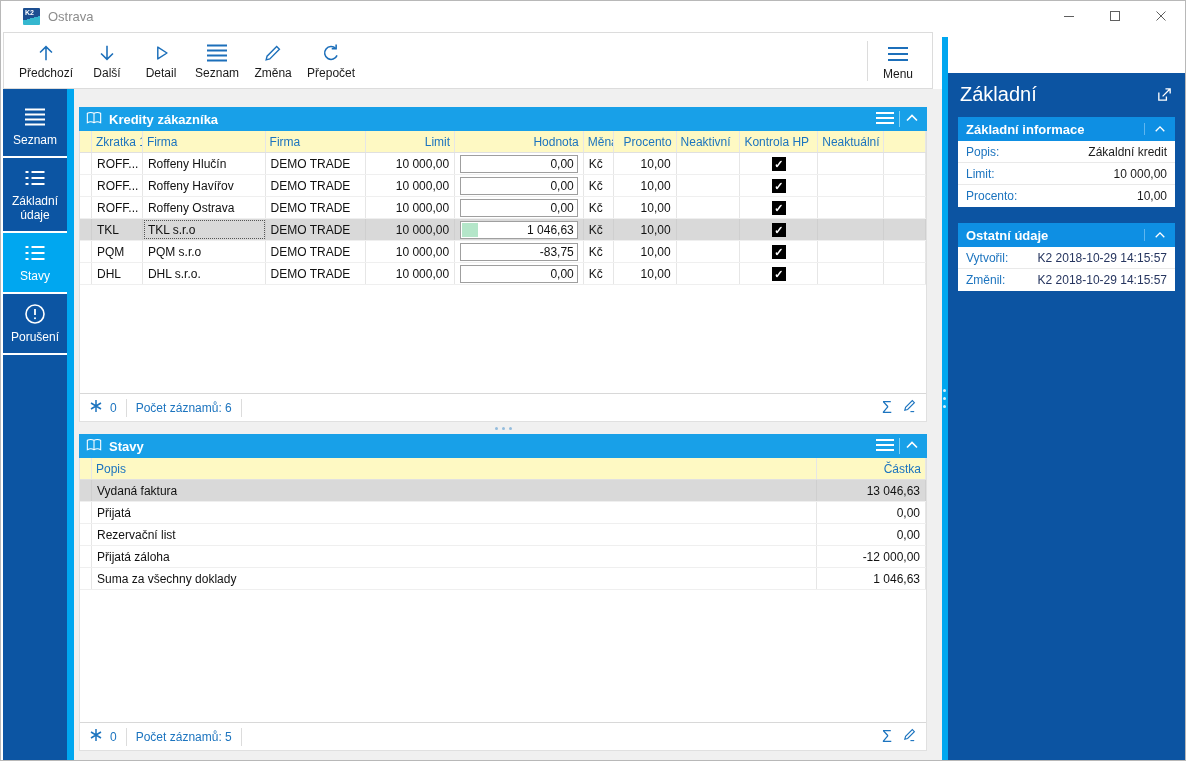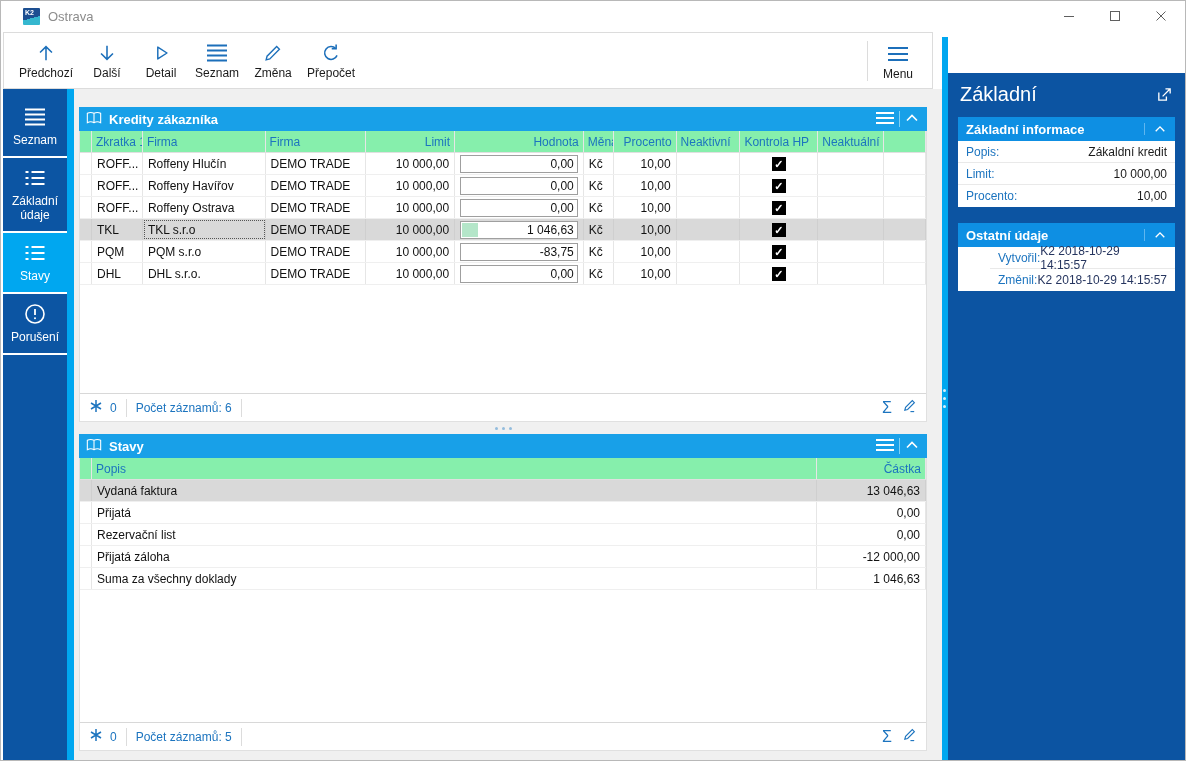--- a/index.html
+++ b/index.html
@@ -34,21 +34,21 @@
   .sb-strip{position:absolute;left:66px;top:88px;width:7px;height:671px;background:#00A7F0;}
 
   
   .main{position:absolute;left:73px;top:88px;width:894px;height:671px;background:#f0f0f0;}
   .panel{position:absolute;left:5px;width:848px;background:#fff;border:1px solid #e0e0e0;}
   .panel1{top:18px;height:315px;}
   .panel2{top:345px;height:317px;}
   .p-head{position:absolute;top:-1px;left:-1px;right:-1px;height:24px;background:#18A0E8;color:#fff;display:flex;align-items:center;padding:0 7px;gap:7px;font-weight:bold;font-size:13px;}
   .ph-right{margin-left:auto;display:flex;align-items:center;gap:4px;}
   .ph-div{width:1px;height:16px;background:#7fd0f4;}
-  .colhead{position:absolute;top:23px;left:0;right:0;height:22px;display:flex;background:#86efac;border-bottom:1px solid #e0e0e0;}
+  .colhead{position:absolute;top:23px;left:0;right:0;height:22px;display:flex;background:#fef9c3;border-bottom:1px solid #e0e0e0;}
   .th{border-right:1px solid #e6e6e6;color:#1c74bf;font-size:12px;display:flex;align-items:center;padding:0 4px;white-space:nowrap;overflow:hidden;}
   .th.r{justify-content:flex-end;}
   .rows{position:absolute;top:45px;left:0;right:0;}
   .tr{display:flex;height:22px;background:#fff;border-bottom:1px solid #efefef;}
   .tr.sel{background:#d9d9d9;}
   .tr.sel .td{border-right-color:#cfcfcf;}
   .td{border-right:1px solid #e6e6e6;font-size:12px;display:flex;align-items:center;padding:0 5px;color:#111;white-space:nowrap;overflow:hidden;}
   .td.r{justify-content:flex-end;}
   .td.c{justify-content:center;}
   .td.focus{outline:1px dotted #555;outline-offset:-2px;}
@@ -70,21 +70,21 @@
   
   .rpanel{position:absolute;left:947px;top:36px;width:237px;height:723px;background:#0C54A2;color:#fff;margin-top:36px;}
   .rp-title{position:absolute;left:12px;top:10px;font-size:20px;font-weight:normal;}
   .rp-ext{position:absolute;right:12px;top:13px;}
   .rp-sec{position:absolute;left:10px;right:10px;height:24px;background:#0E8FE3;display:flex;align-items:center;font-weight:bold;font-size:13px;padding:0 8px;}
   .rp-sec .chev{margin-left:auto;padding-left:8px;border-left:1px solid #5fb6ef;display:flex;align-items:center;}
   .rp-sec1{top:44px;}
   .rp-box{position:absolute;left:10px;right:10px;background:#fff;}
   .rp-box1{top:68px;}
   .rp-sec2{top:150px;}
-  .rp-box2{top:174px;padding-left:32px;}
+  .rp-box2{top:174px;}
   .rp-row{height:22px;display:flex;align-items:center;padding:0 8px;border-bottom:1px solid #e9e9e9;font-size:12px;}
   .rp-row:last-child{border-bottom:none;}
   .rp-lab{color:#1c74bf;}
   .rp-val{margin-left:auto;color:#1a1a1a;}
   .rp-box2 .rp-val{color:#26355f;}
 </style>
 </head>
 <body>
 
 <div class="window">

